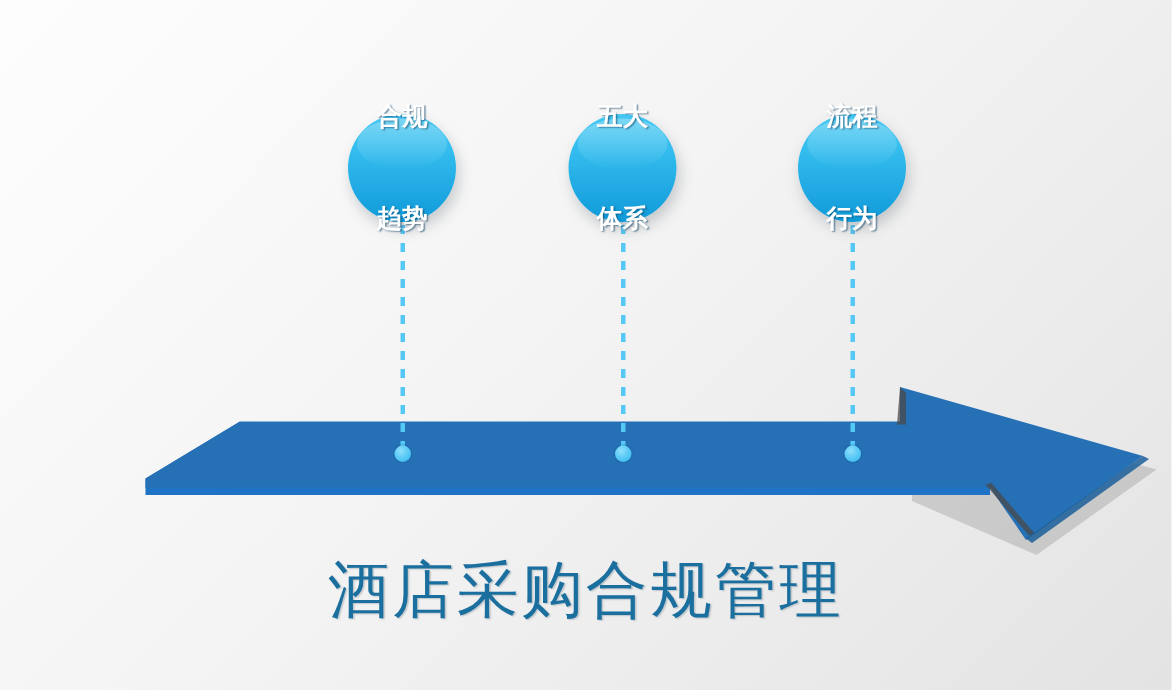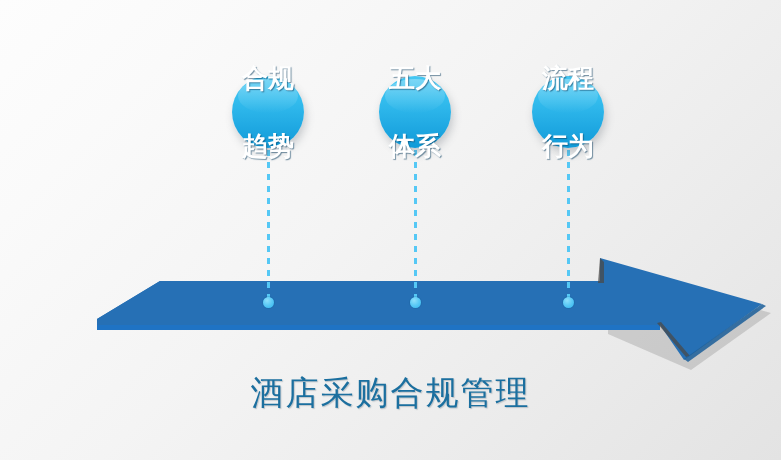--- a/index.html
+++ b/index.html
@@ -76,39 +76,39 @@
     height: 48%;
     border-radius: 50%;
     background: linear-gradient(to bottom, rgba(255,255,255,0.30), rgba(255,255,255,0));
     pointer-events: none;
   }
   .bubble-text {
     position: relative;
     z-index: 2;
     color: #ffffff;
     font-weight: bold;
-    font-size: 26px;
+    font-size: 17px;
     line-height: 21px;
     letter-spacing: 0px;
     text-align: center;
     text-shadow: 1px 1px 1px rgba(10,60,95,0.55);
     font-family: "DejaVu Sans", "Liberation Sans", sans-serif;
     white-space: nowrap;
   }
   .bubble-text .l2 { display: block; margin-top: 47px; }
 
   
   .slide-title {
     position: absolute;
     left: 0;
     top: 371px;
     width: 781px;
     text-align: center;
     font-family: "DejaVu Serif", "Liberation Serif", serif;
-    font-size: 33px;
+    font-size: 41px;
     line-height: 44px;
     color: #1b6f9f;
     letter-spacing: 2px;
     text-shadow: 1px 1px 1px rgba(150,160,170,0.55);
     white-space: nowrap;
   }
 </style>
 </head>
 <body>
 

